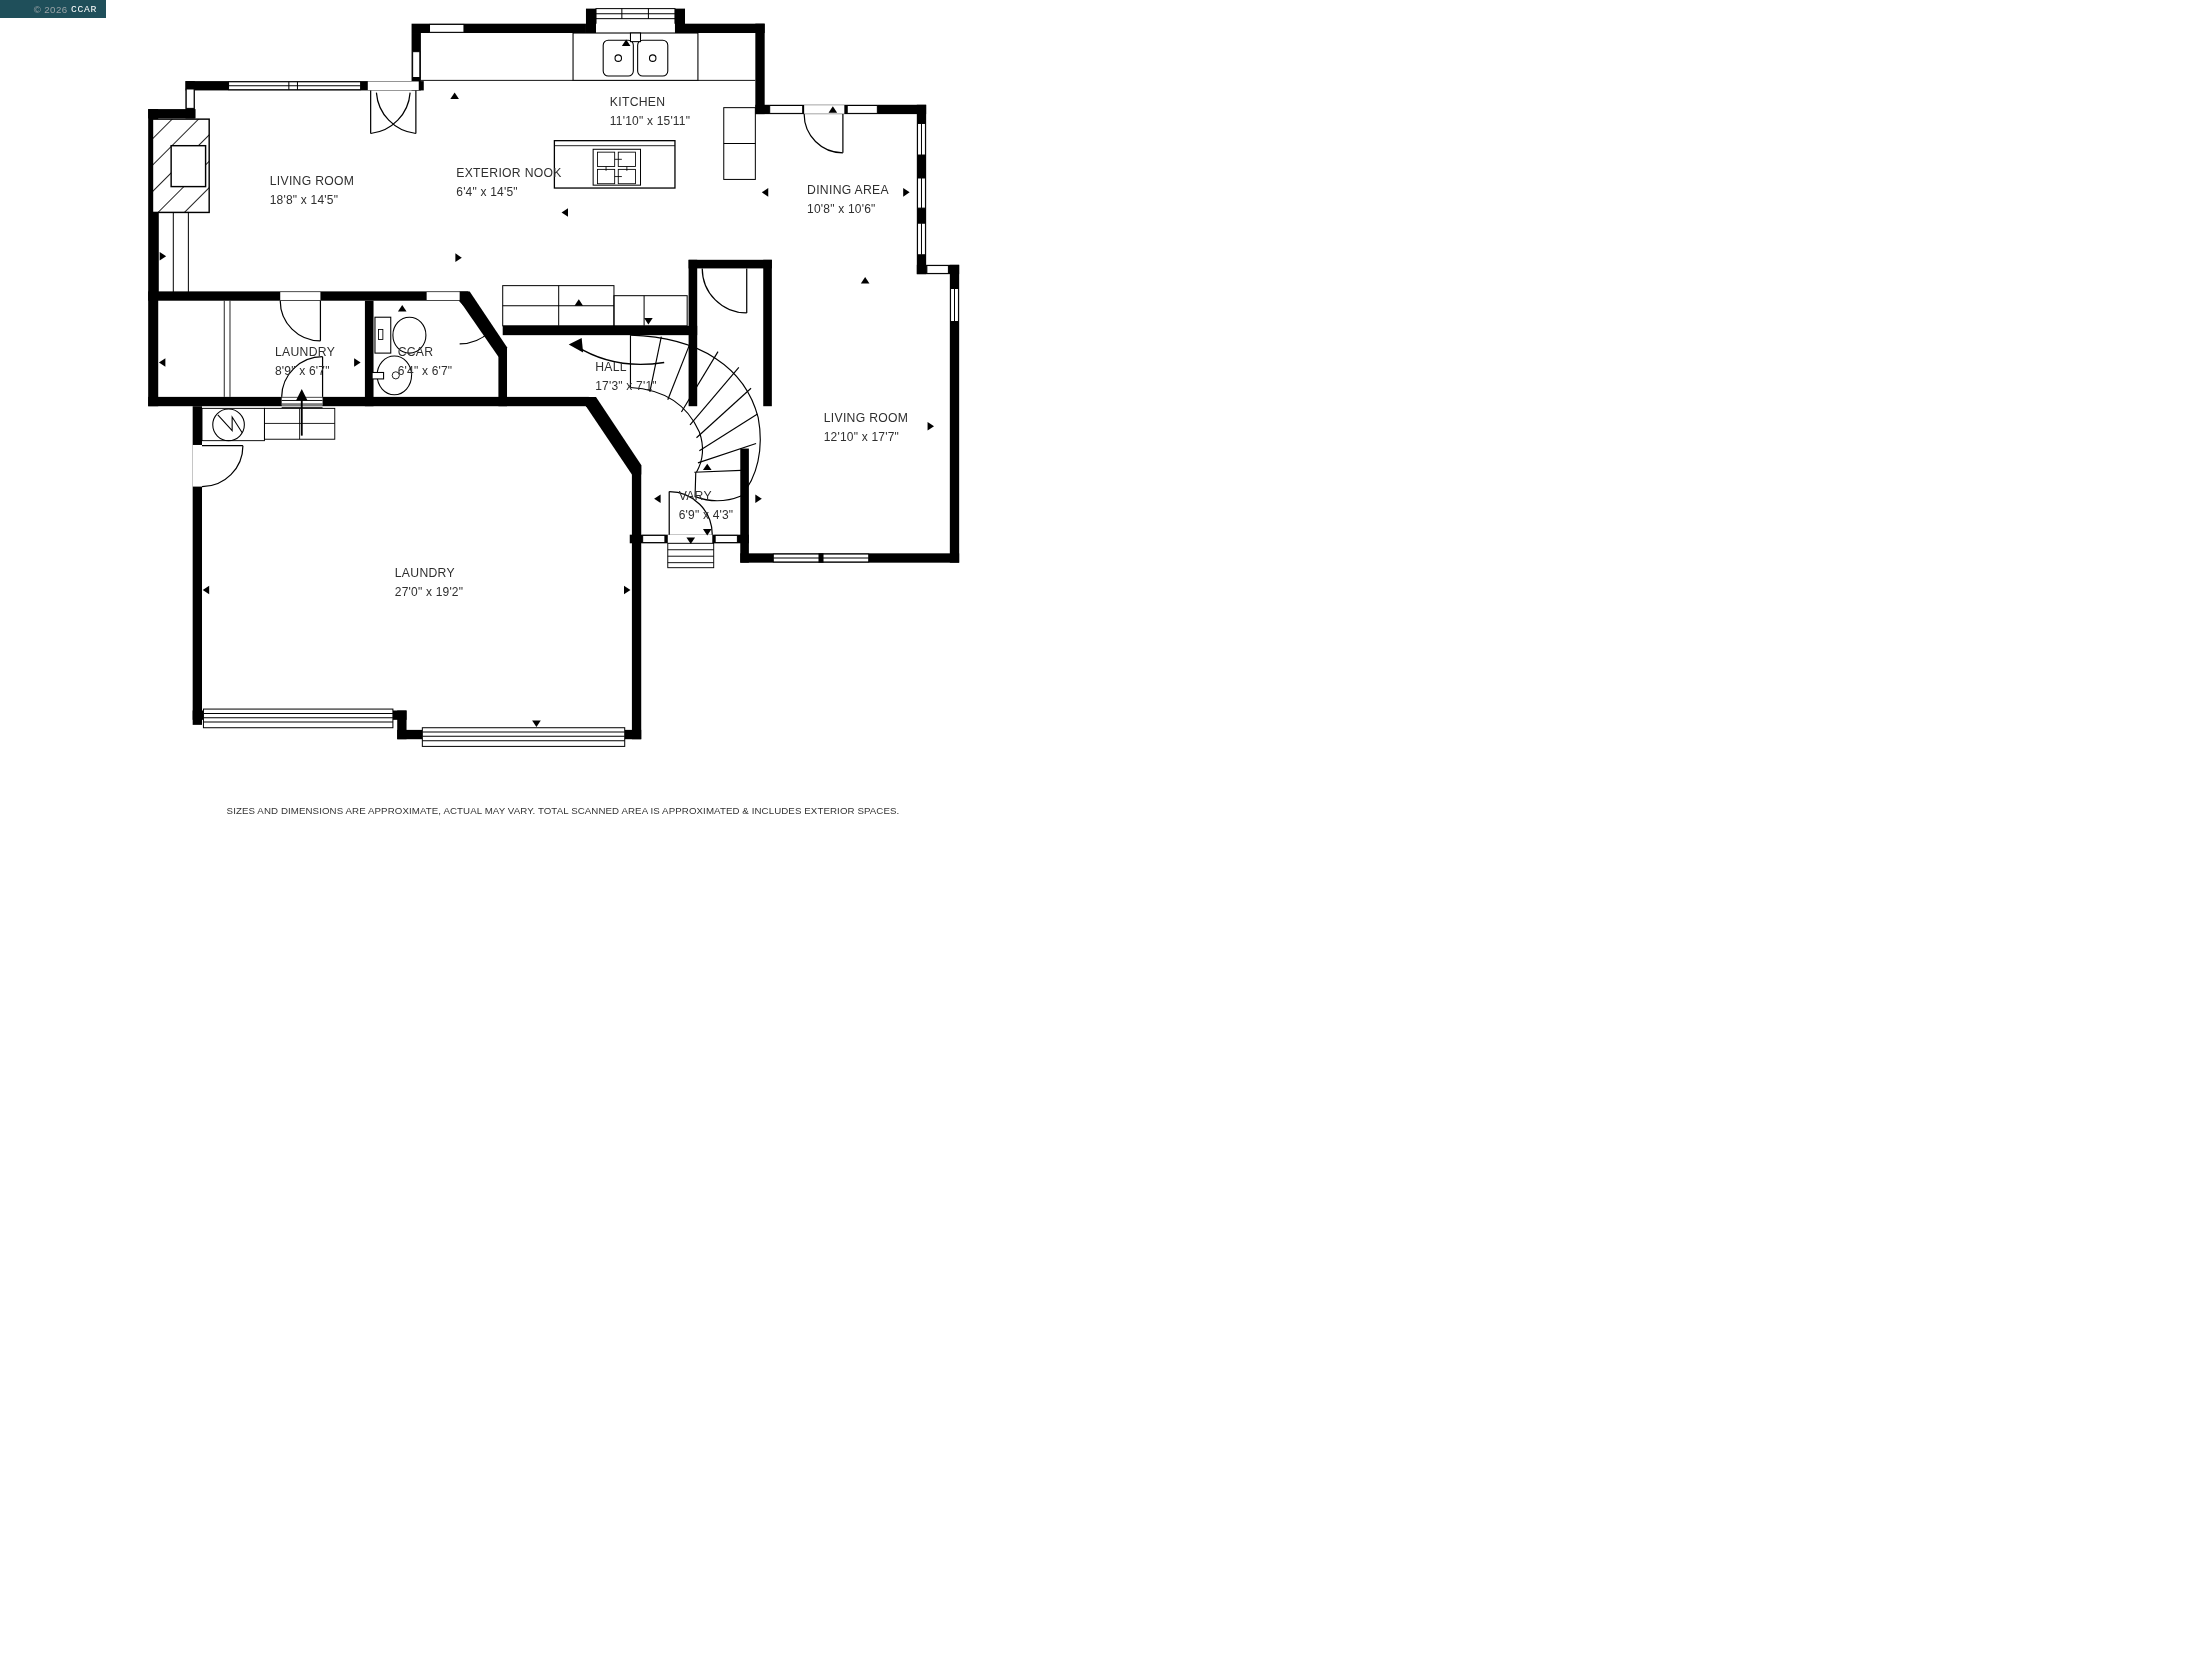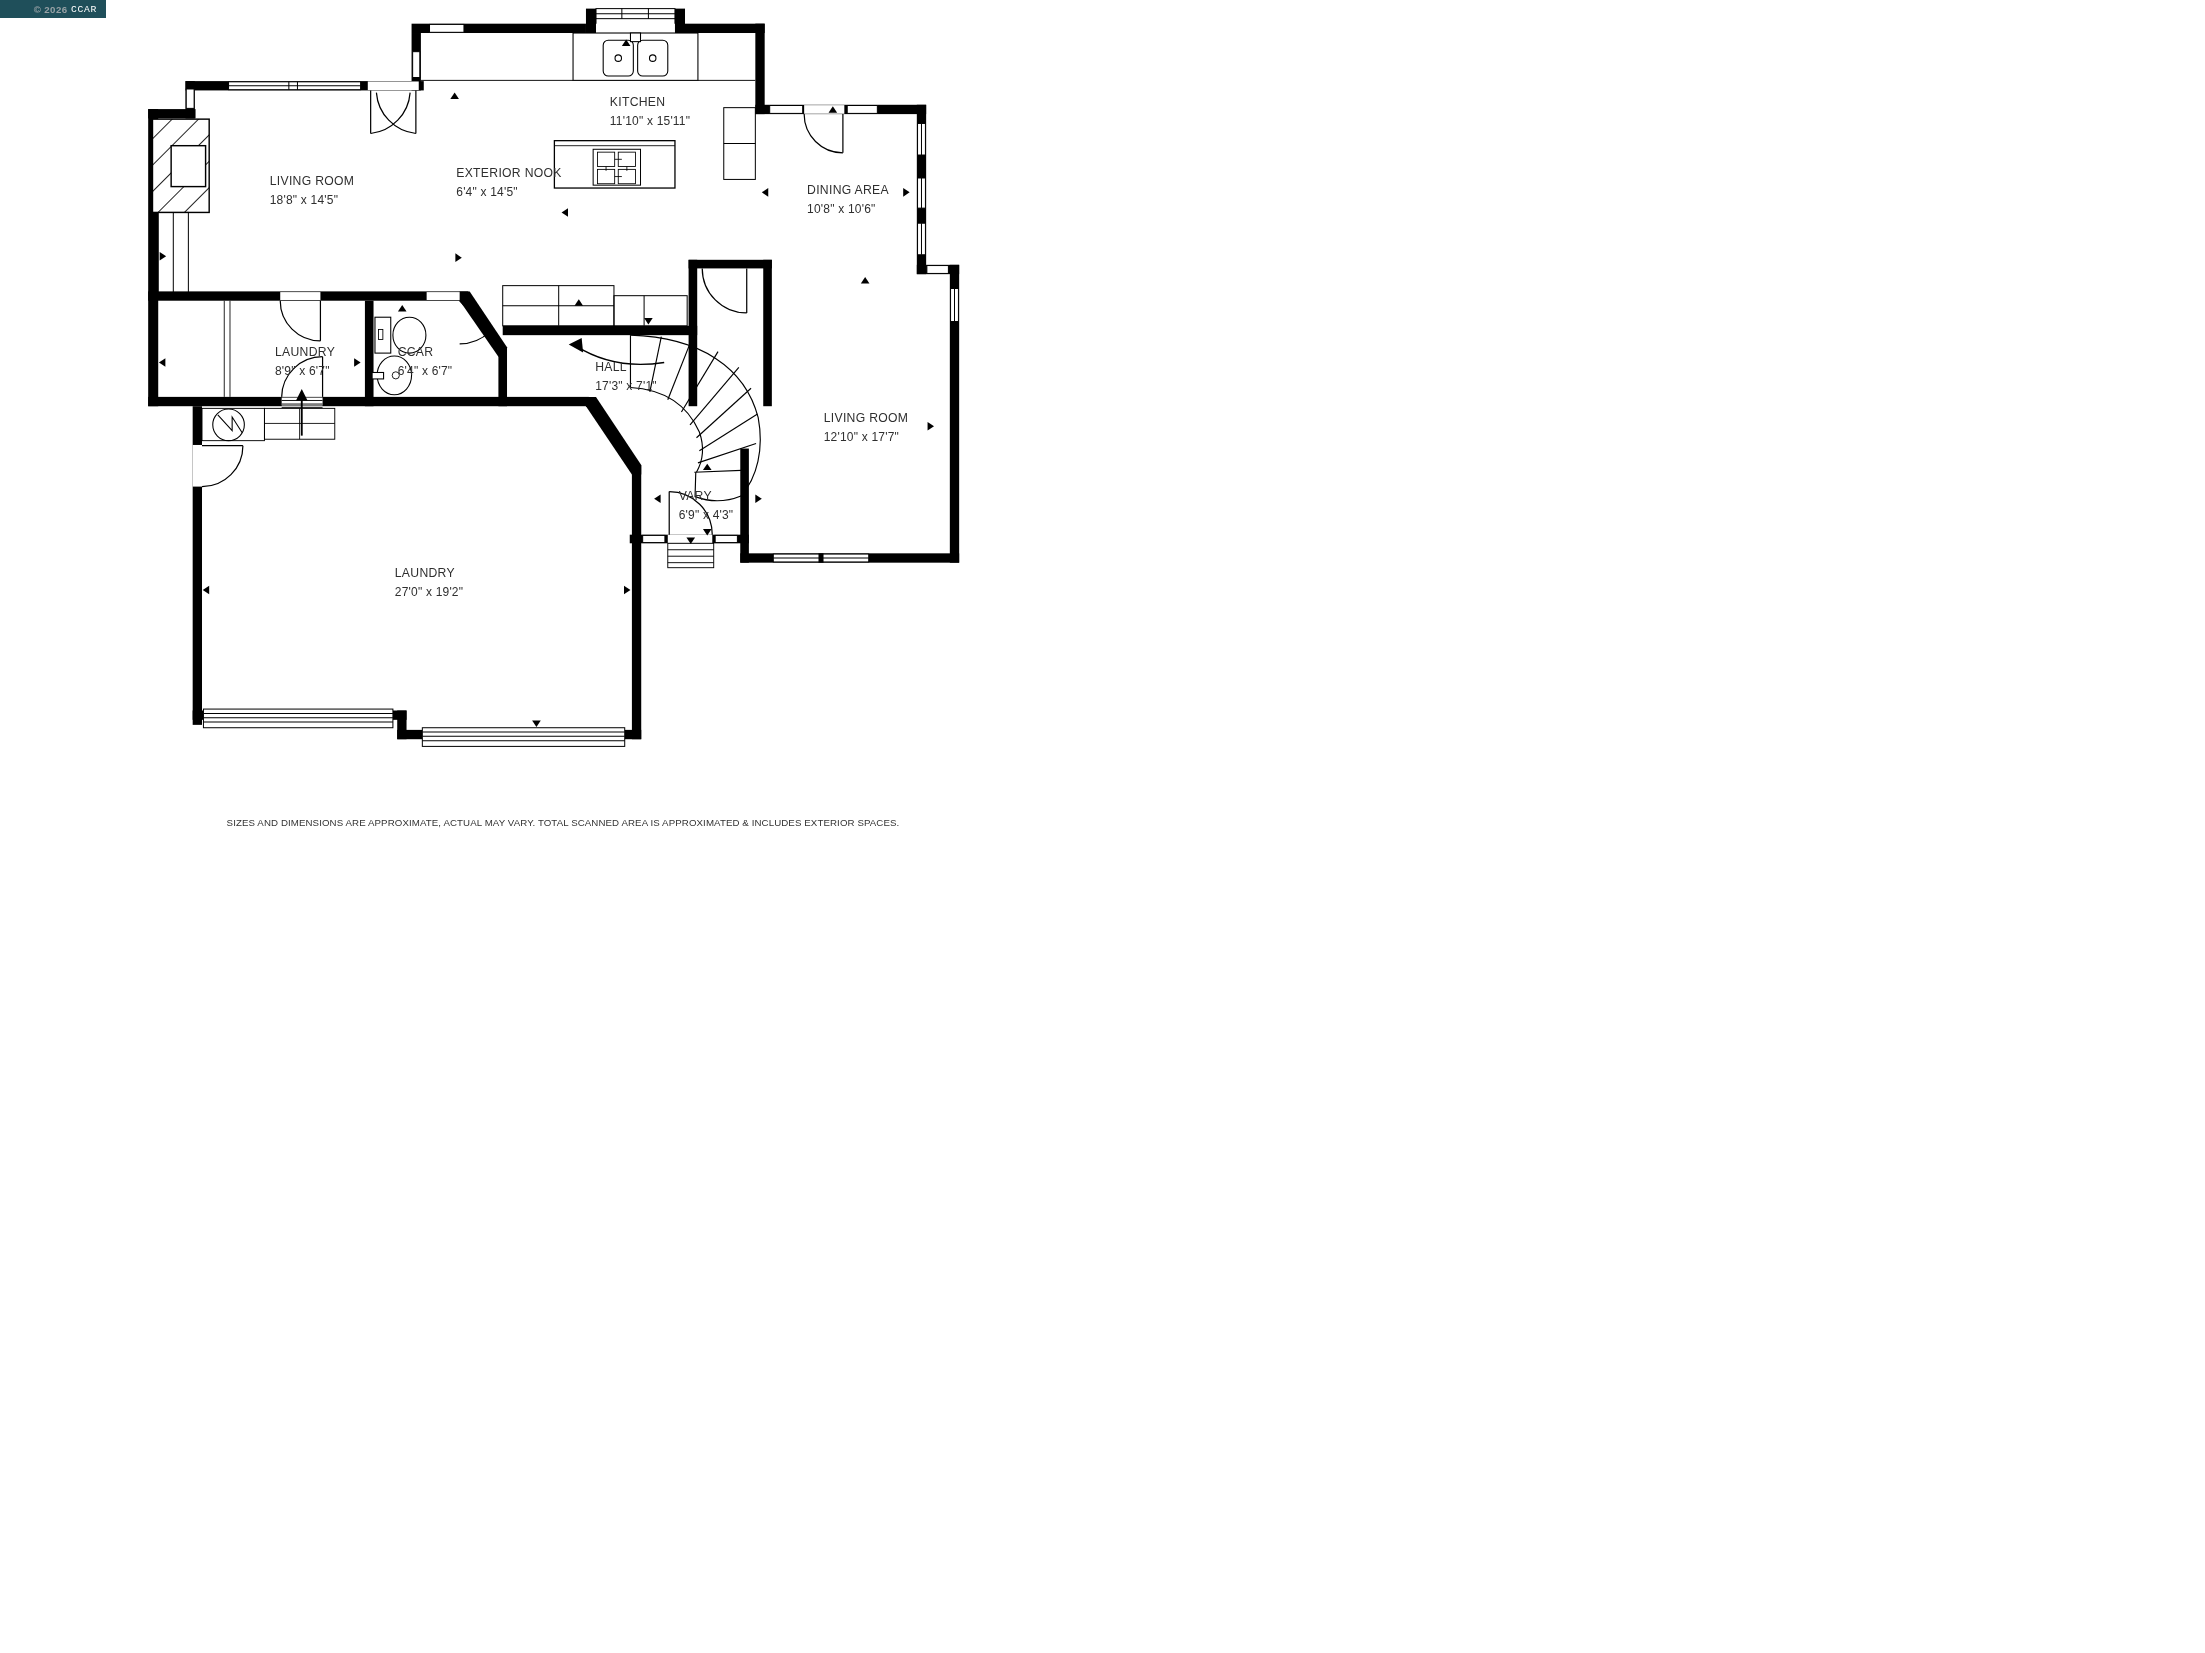--- a/index.html
+++ b/index.html
@@ -6,24 +6,24 @@
   .canvas{position:relative;width:1126px;height:844px;background:#ffffff;
           font-family:"Liberation Sans",sans-serif;overflow:hidden;}
   .plan-svg{position:absolute;left:0;top:0;}
   .room-label{position:absolute;transform:translateX(-50%);text-align:left;
               color:#2f2f2f;white-space:nowrap;}
   .room-name{font-size:12.2px;letter-spacing:0.3px;line-height:18.7px;}
   .room-dims{font-size:12px;letter-spacing:0.2px;line-height:18px;}
   .watermark{position:absolute;left:0;top:0;height:18px;padding:0 8.6px 0 5.7px;
              background:#1f4f5a;display:flex;align-items:center;gap:3.6px;
              font-size:9.7px;letter-spacing:0.4px;}
-  .wm-copy{color:#98a2a6;font-weight:700;padding-left:28px;}
+  .wm-copy{color:#98a2a6;font-weight:400;padding-left:28px;}
   .wm-org{color:#ffffff;font-weight:400;letter-spacing:0.7px;font-family:Liberation Mono, monospace;}
   .disclaimer{position:absolute;left:0;top:805px;width:100%;text-align:center;
-              font-size:9.7px;color:#333333;letter-spacing:0.1px;margin-top:12px;}
+              font-size:9.7px;color:#333333;letter-spacing:0.1px;}
 </style>
 </head>
 <body>
 
 <div class="canvas">
 
   <svg class="plan-svg" width="1126" height="844" viewBox="0 0 1568 1176">
     <defs>
       <pattern id="hatch" width="26" height="26" patternUnits="userSpaceOnUse" patternTransform="rotate(45)">
         <rect width="26" height="26" fill="#ffffff"></rect>

